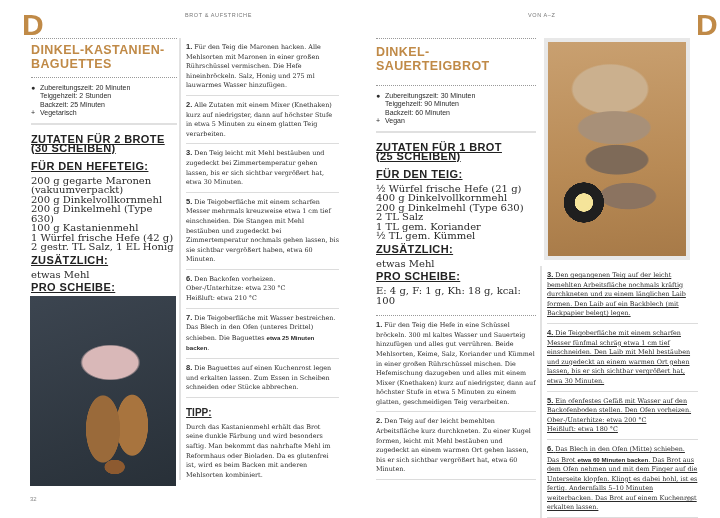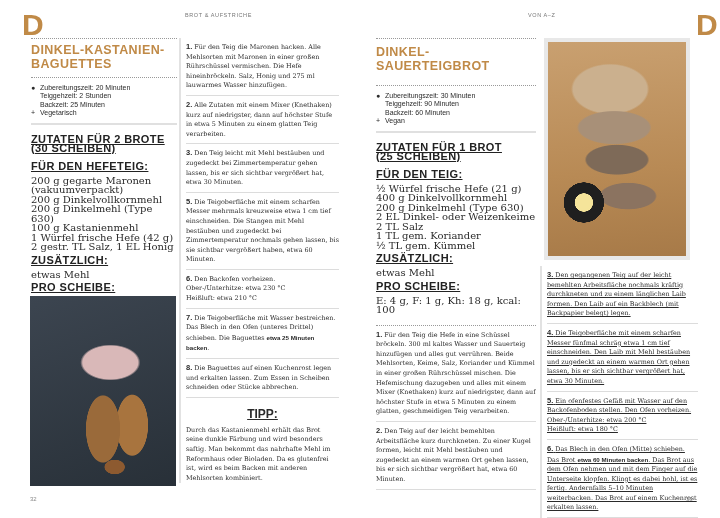--- a/index.html
+++ b/index.html
@@ -45,21 +45,21 @@
       radial-gradient(ellipse 44px 20px at 48% 40%, #a89078 0 80%, transparent 85%),
       radial-gradient(ellipse 46px 30px at 45% 22%, #cbb08e 0 80%, transparent 85%),
       linear-gradient(175deg, #c9a070, #b88a55 60%, #a77a48);
     border: 4px solid #e8e8e8;
   }
 
   .steps { position: absolute; border-left: 2px solid #e2e2e2; padding-left: 5px; }
   .step { font-size: 6.4px; line-height: 9.6px; padding: 4px 0 4px 0; border-bottom: 1.5px solid #dcdcdc; }
   .step b.num { font-family: "Liberation Sans", sans-serif; font-weight: bold; font-size: 7.5px; }
   .step b.hl { font-family: "Liberation Sans", sans-serif; font-weight: bold; font-size: 6.2px; }
-  .tip h3 { font-family: "Liberation Sans", sans-serif; font-weight: bold; font-size: 12px; text-decoration: underline; margin: 9px 0 5px 0; text-align: center; }
+  .tip h3 { font-family: "Liberation Sans", sans-serif; font-weight: bold; font-size: 10px; text-decoration: underline; margin: 9px 0 5px 0; }
   .tip p { font-size: 6.4px; line-height: 9.6px; }
   .dotted-sep { border-top: 1px dotted #999; margin-top: 10px; }
 </style>
 </head>
 <body>
 
 <div class="page page-left">
   <div class="letter" style="left:22px;">D</div>
   <div class="running-head" style="left:185px;">BROT &amp; AUFSTRICHE</div>
 
@@ -144,21 +144,20 @@
           <span class="bullet">+</span>
           <span>Vegan</span>
         </div>
     </div>
     <div class="ing">
       <h3 class="main"><span>ZUTATEN FÜR 1 BROT</span><br><span>(25 SCHEIBEN)</span></h3>
       <h3>FÜR DEN TEIG:</h3>
       <p>½ Würfel frische Hefe (21 g)</p>
       <p>400 g Dinkelvollkornmehl</p>
       <p>200 g Dinkelmehl (Type 630)</p>
-      <p>2 EL Dinkel- oder Weizenkeime</p>
       <p>2 TL Salz</p>
       <p>1 TL gem. Koriander</p>
       <p>½ TL gem. Kümmel</p>
       <h3>ZUSÄTZLICH:</h3>
       <p>etwas Mehl</p>
       <h3>PRO SCHEIBE:</h3>
       <p>E: 4 g, F: 1 g, Kh: 18 g, kcal: 100</p>
     </div>
     <div class="dotted-sep"></div>
     <div style="">

